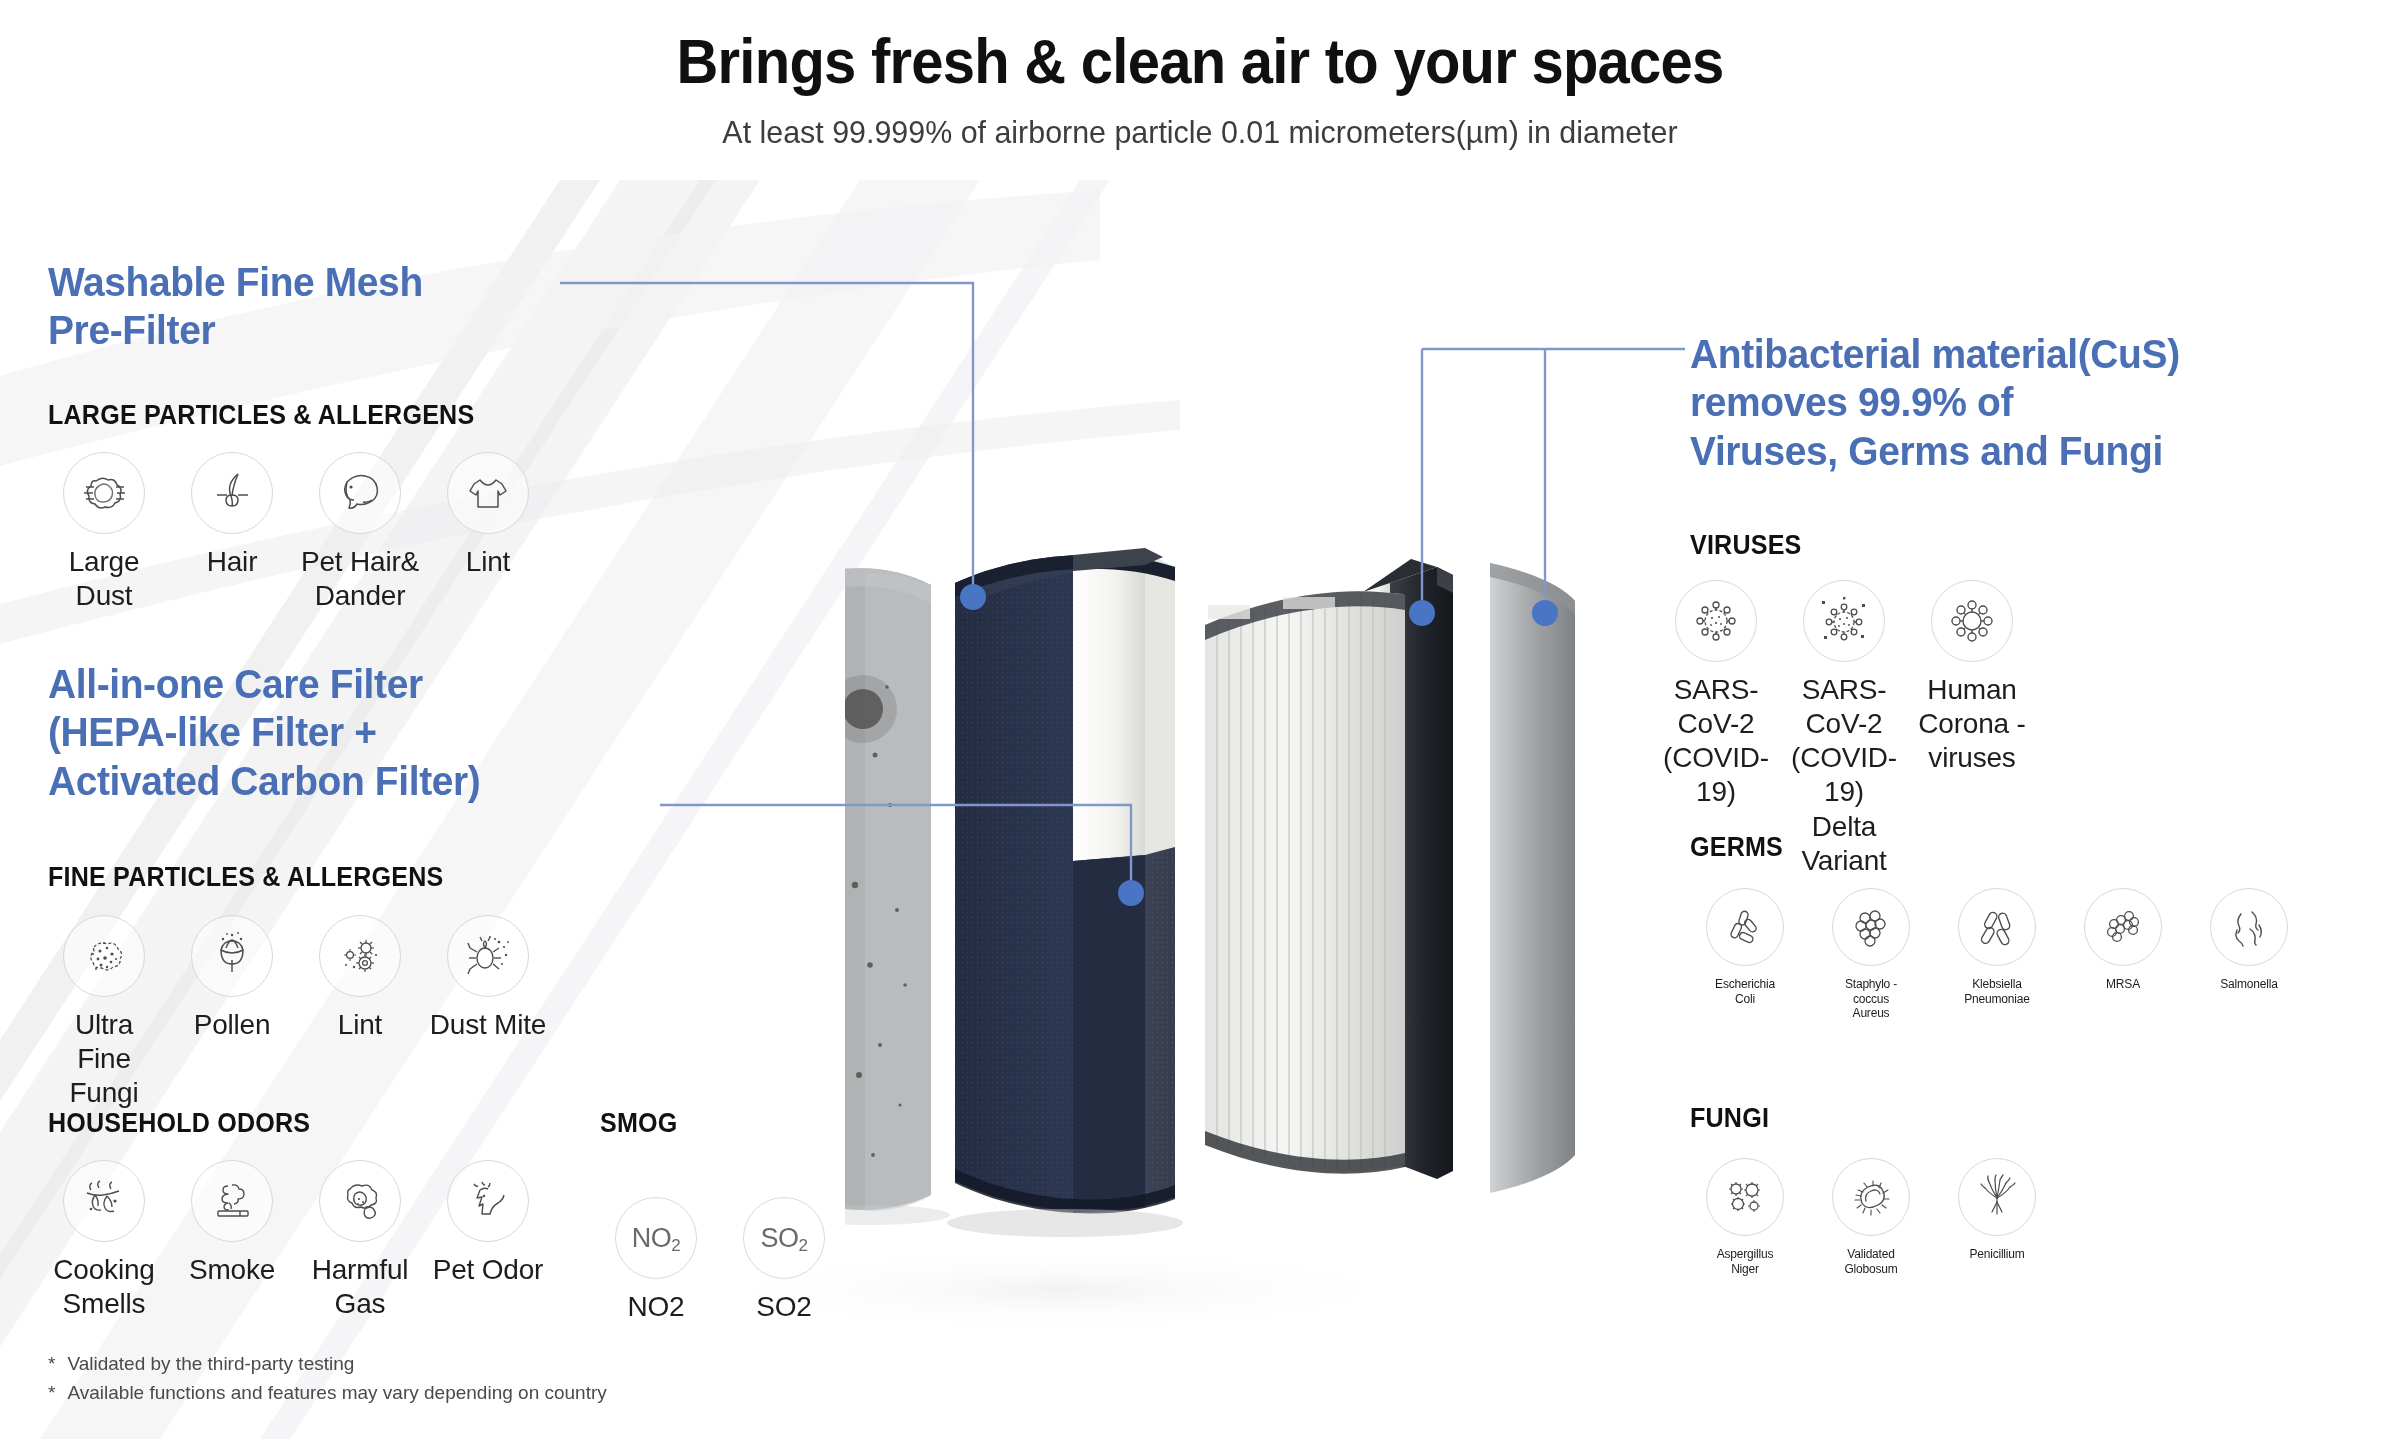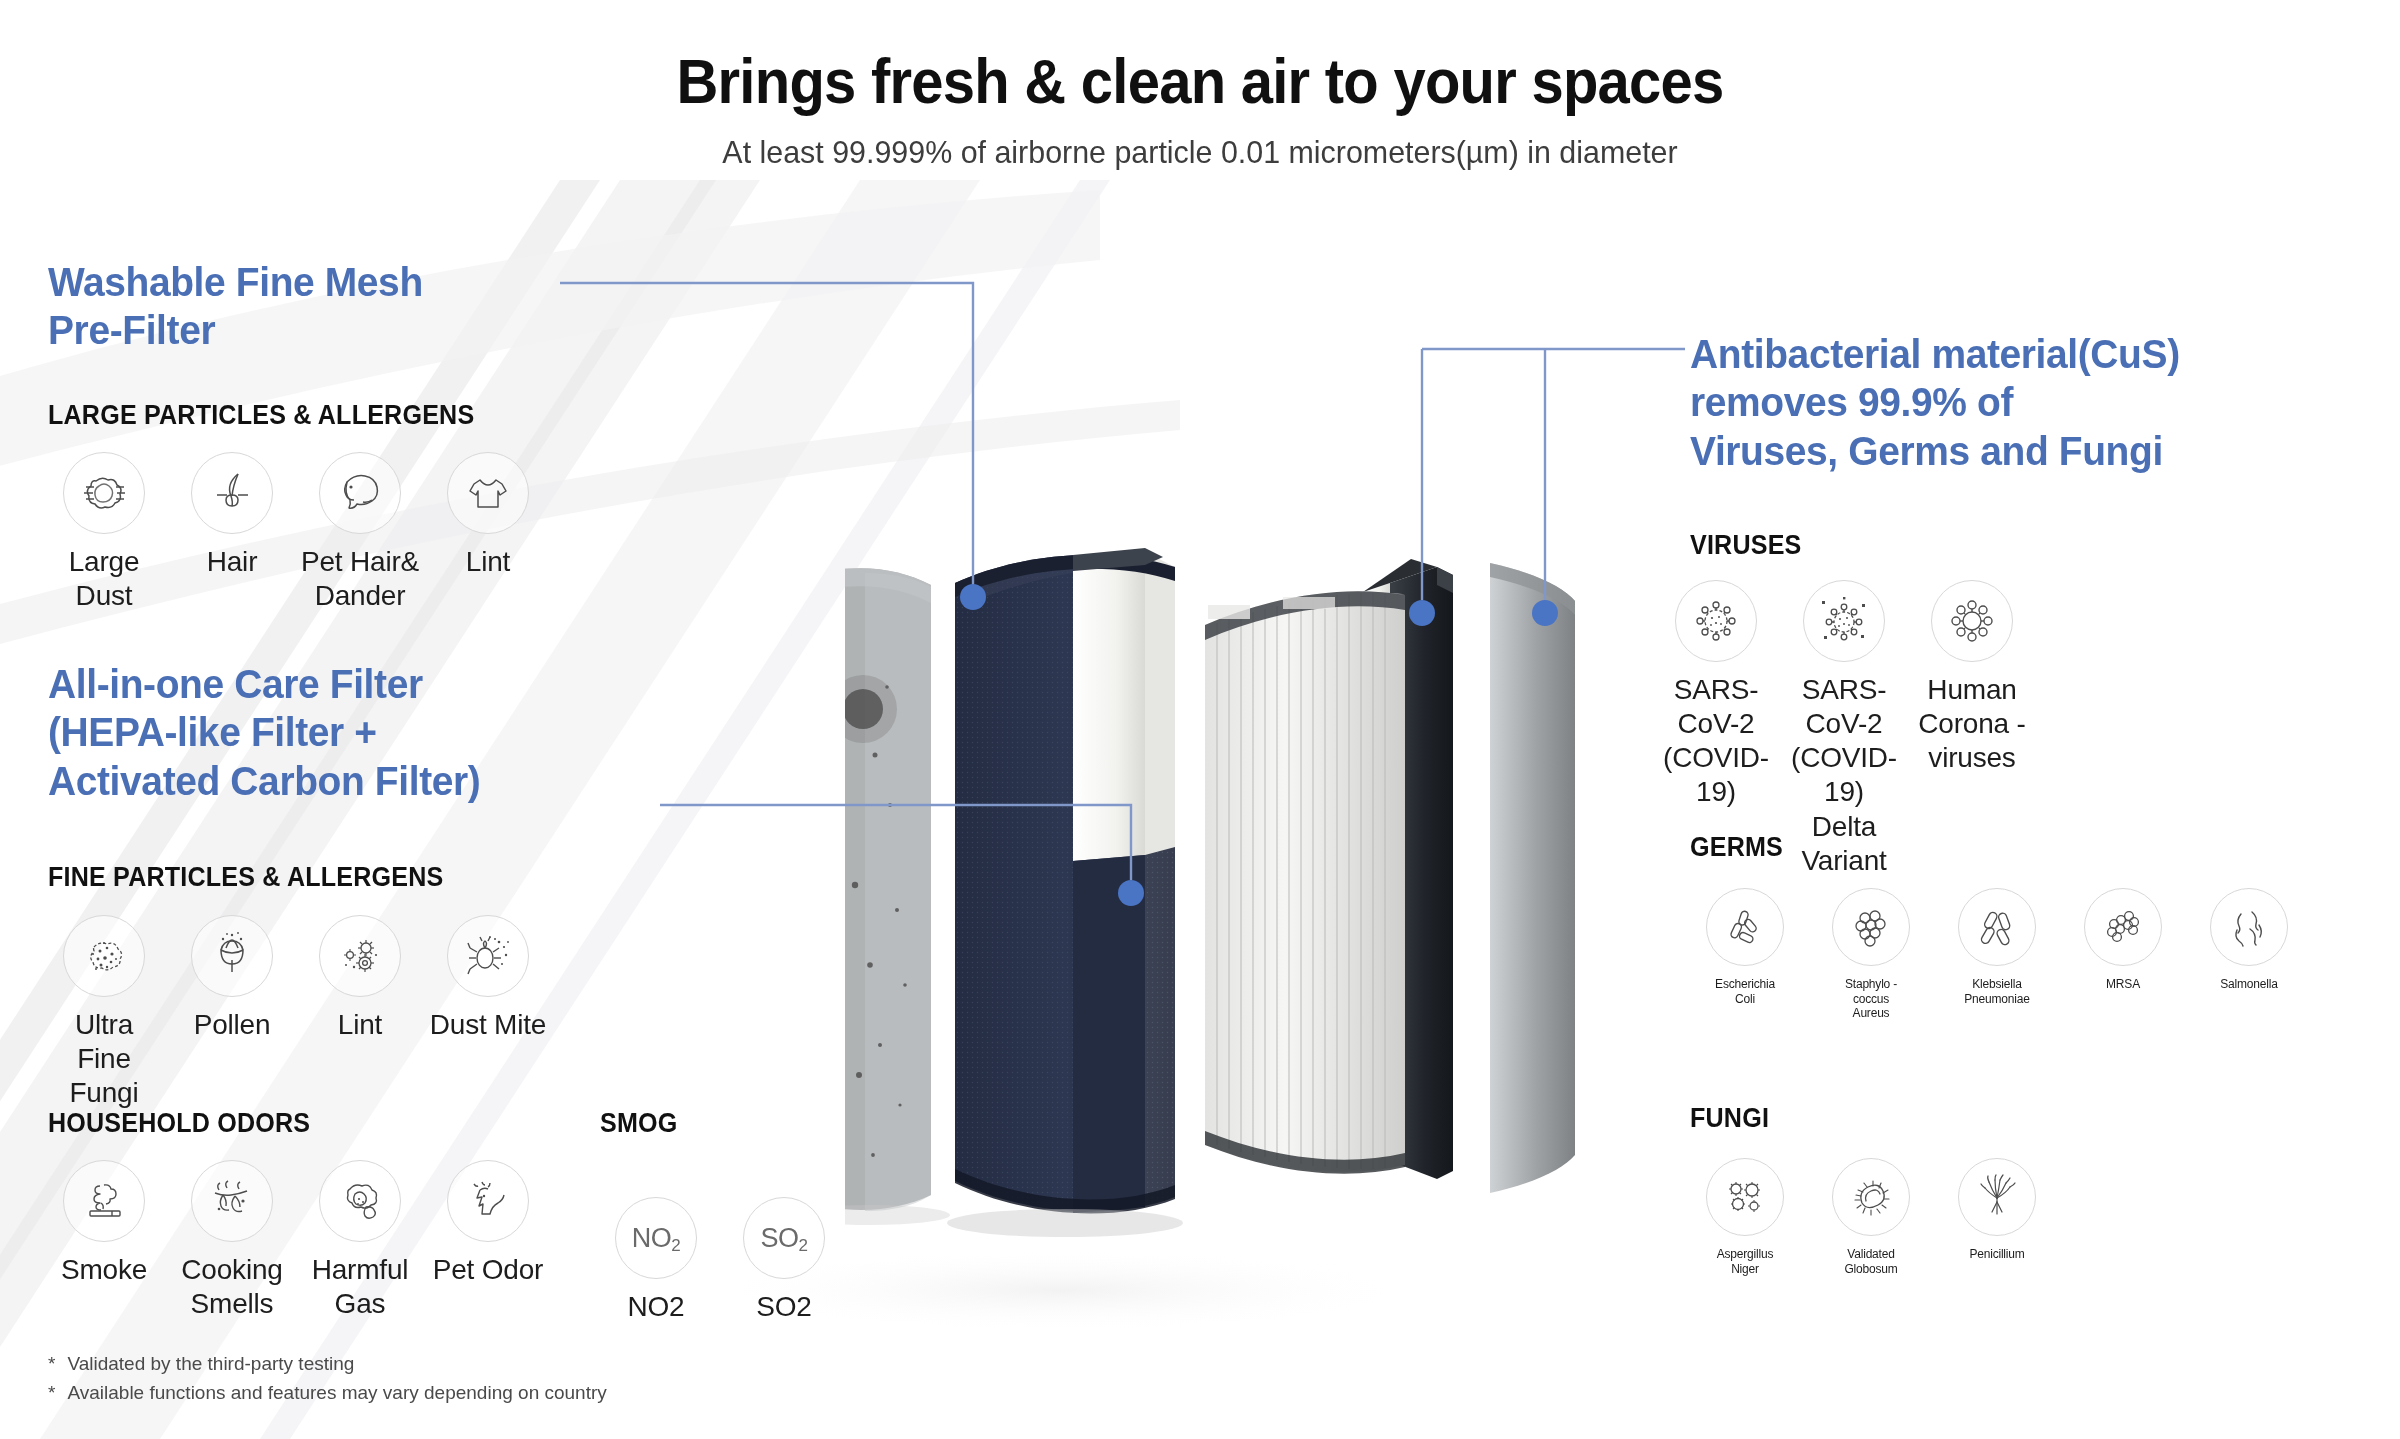--- a/index.html
+++ b/index.html
@@ -25,21 +25,21 @@
   .bg-swoosh {
     position: absolute;
     inset: 0;
     pointer-events: none;
     z-index: 0;
   }
 
   
   .header {
     position: absolute;
-    top: 48px;
+    top: 28px;
     left: 0;
     width: 2400px;
     text-align: center;
     z-index: 5;
   }
   .page-title {
     font-family: "Liberation Sans Narrow", "Liberation Sans", sans-serif;
     font-size: 63px;
     font-weight: bold;
     letter-spacing: -0.8px;
@@ -539,48 +539,48 @@
       <div class="icon-label">Dust Mite</div>
     </div>
   </div>
 
   <div class="section-label" style="left:48px; top:1108px;">HOUSEHOLD ODORS</div>
 
   <div class="icon-row" style="left:40px; top:1160px;">
 
     <div class="icon-item">
       <div class="icon-circle">
-        <svg width="52" height="50" viewBox="0 0 52 50" fill="none" stroke="#4d4d4d" stroke-width="1.4" stroke-linejoin="round">
-          <path d="M22 10 q-5 0 -5 4 q0 4 5 4 q-6 1 -6 5 q0 4 6 4 q-4 1 -4 4 q0 3 5 3"></path>
-          <path d="M26 9 q6 -1 7 4 q5 0 5 5 q0 5 -6 5 q1 4 -4 5"></path>
-          <path d="M23 27 q3 2 2 6"></path>
-          <rect x="12" y="35" width="30" height="5" rx="1"></rect>
-          <line x1="34" y1="35" x2="34" y2="40"></line>
-        </svg>
-      </div>
-      <div class="icon-label">Smoke</div>
-    </div>
-
-    <div class="icon-item">
-      <div class="icon-circle">
         <svg width="54" height="50" viewBox="0 0 54 50" fill="none" stroke="#4d4d4d" stroke-width="1.4" stroke-linejoin="round">
           <path d="M14 14 q-3 -5 1 -7"></path>
           <path d="M22 12 q-3 -5 1 -7"></path>
           <path d="M34 13 q-3 -5 1 -7"></path>
           <path d="M10 17 q8 3 16 2 q8 -1 16 -4"></path>
           <path d="M18 19 q-4 6 -2 11 q2 5 8 4"></path>
           <path d="M18 19 q4 5 3 11"></path>
           <path d="M30 20 q-5 7 -2 12 q3 5 9 3"></path>
           <path d="M30 20 q5 5 5 11"></path>
           <circle cx="38" cy="25" r="1.6" fill="#4d4d4d" stroke="none"></circle>
           <circle cx="14" cy="33" r="1.3" fill="#4d4d4d" stroke="none"></circle>
         </svg>
       </div>
       <div class="icon-label">Cooking
 Smells</div>
+    </div>
+
+    <div class="icon-item">
+      <div class="icon-circle">
+        <svg width="52" height="50" viewBox="0 0 52 50" fill="none" stroke="#4d4d4d" stroke-width="1.4" stroke-linejoin="round">
+          <path d="M22 10 q-5 0 -5 4 q0 4 5 4 q-6 1 -6 5 q0 4 6 4 q-4 1 -4 4 q0 3 5 3"></path>
+          <path d="M26 9 q6 -1 7 4 q5 0 5 5 q0 5 -6 5 q1 4 -4 5"></path>
+          <path d="M23 27 q3 2 2 6"></path>
+          <rect x="12" y="35" width="30" height="5" rx="1"></rect>
+          <line x1="34" y1="35" x2="34" y2="40"></line>
+        </svg>
+      </div>
+      <div class="icon-label">Smoke</div>
     </div>
 
     <div class="icon-item">
       <div class="icon-circle">
         <svg width="54" height="50" viewBox="0 0 54 50" fill="none" stroke="#4d4d4d" stroke-width="1.4" stroke-linejoin="round">
           <path d="M17 13 q5 -6 12 -3 q7 -3 10 4 q6 2 4 8 q2 6 -5 7 q-4 5 -10 2 q-7 2 -9 -4 q-6 -2 -4 -8 q-1 -5 2 -6 z"></path>
           <path d="M22 18 q5 -4 9 0 q4 4 1 9 q-4 4 -9 1 q-4 -4 -1 -10 z"></path>
           <path d="M33 31 q6 -1 8 3 q3 4 -1 7 q-5 3 -8 -1 q-2 -4 1 -9 z"></path>
           <g fill="#4d4d4d" stroke="none">
             <circle cx="26" cy="23" r="1.1"></circle>

